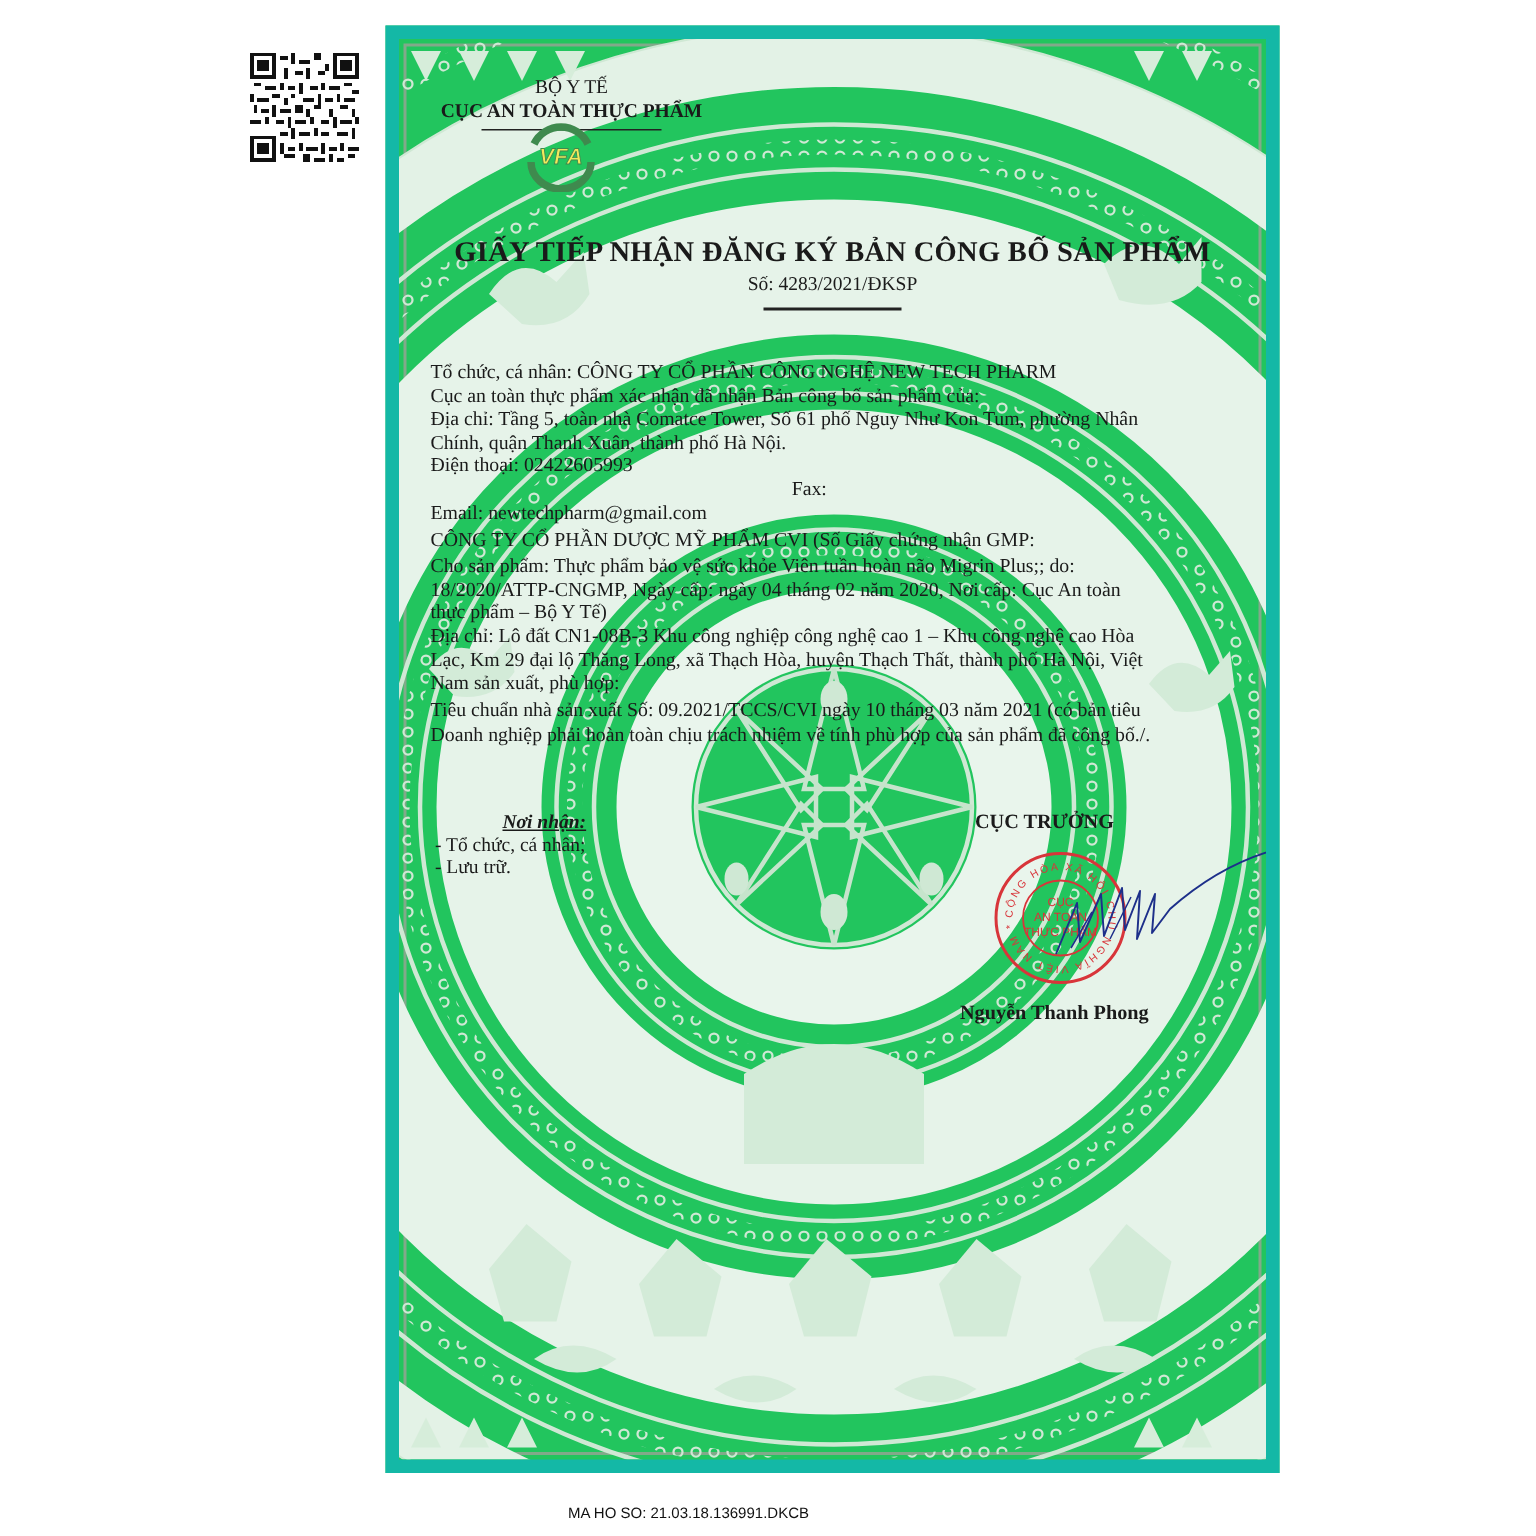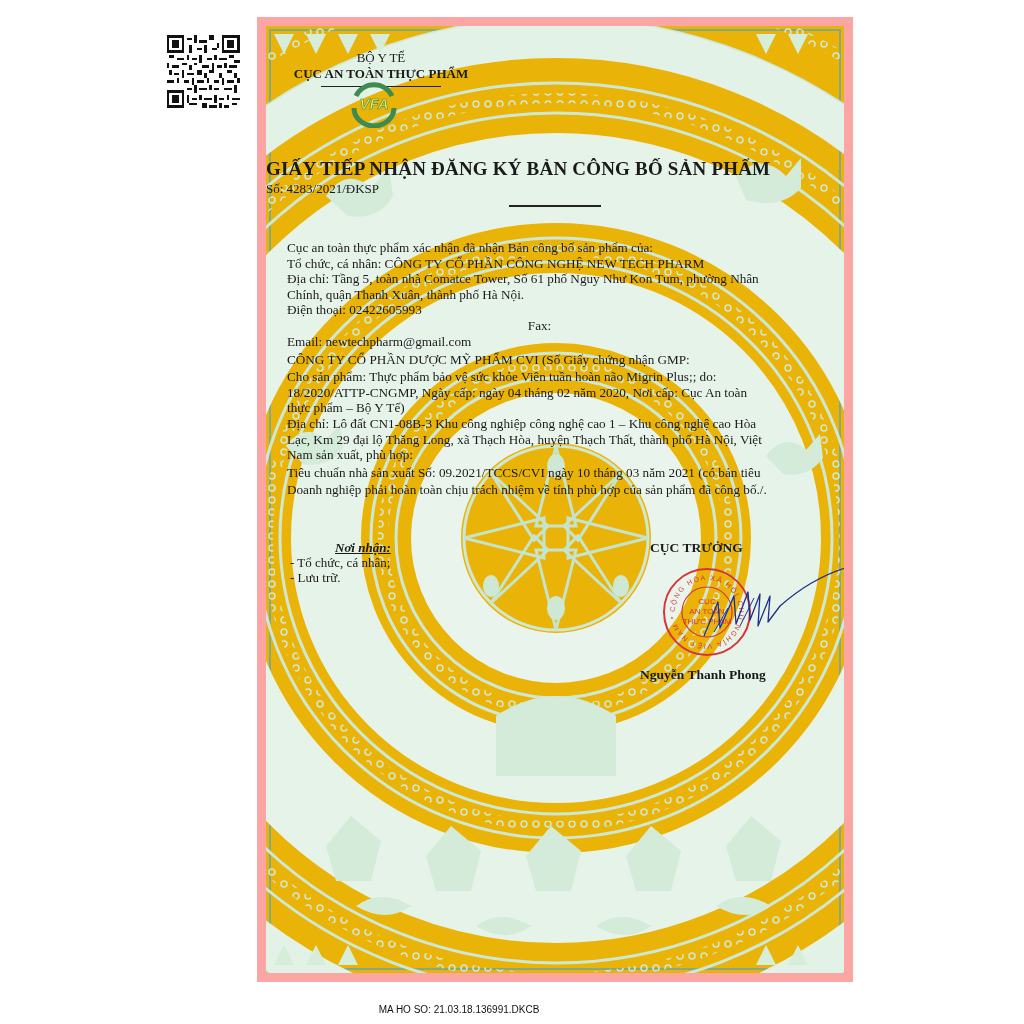--- a/index.html
+++ b/index.html
@@ -3,42 +3,42 @@
 <meta charset="utf-8">
 <style>
   * { box-sizing: border-box; margin: 0; padding: 0; }
   html, body { width: 1024px; height: 1024px; background: #ffffff; overflow: hidden; }
   body { position: relative; font-family: "Liberation Serif", "DejaVu Serif", serif; color: #1a1a1a; }
 
   .qr { position: absolute; left: 163px; top: 35px; width: 80px; height: 73px; background: #fff; }
   .qr svg { width: 100%; height: 100%; display: block; }
 
   .frame { position: absolute; left: 257px; top: 17px; width: 596px; height: 965px;
-           border: 9px solid #fca5a5; background: #eab308; overflow: hidden; }
+           border: 9px solid #14b8a6; background: #22c55e; overflow: hidden; }
   .frame-inner { position: absolute; left: 3px; top: 3px; right: 3px; bottom: 3px;
                  border: 2px solid #82a98a; }
 
   .bg-pattern { position: absolute; left: 0; top: 0; width: 100%; height: 100%; }
 
   .content { position: absolute; left: 0; top: 0; width: 100%; height: 100%; }
 
   .hdr-left { position: absolute; left: 10px; top: 24px; width: 210px; text-align: center; font-size: 13px; }
   .hdr-left .l1 { line-height: 16px; }
   .hdr-left .l2 { font-weight: bold; line-height: 16px; }
   .hdr-left .rule { width: 120px; height: 1px; background: #222; margin: 4px auto 0; }
 
   .logo { position: absolute; left: 80px; top: 56px; width: 56px; height: 46px; }
 
   .hdr-right { position: absolute; left: 230px; top: 24px; width: 350px; text-align: center; }
   .hdr-right .l1 { font-weight: bold; font-size: 14.5px; line-height: 17px; }
   .hdr-right .l2 { font-weight: bold; font-size: 13px; line-height: 16px; }
   .hdr-right .rule { width: 110px; height: 1px; background: #222; margin: 4px auto 0; }
   .hdr-right .date { font-style: italic; font-size: 14px; margin-top: 14px; }
 
-  .title-block { position: absolute; left: 0; top: 132px; width: 100%; text-align: left; }
+  .title-block { position: absolute; left: 0; top: 132px; width: 100%; text-align: center; }
   .title-block .title { font-weight: bold; font-size: 19px; letter-spacing: 0.2px; }
   .title-block .num { font-size: 13px; margin-top: 1px; }
   .title-block .rule { width: 92px; height: 2px; background: #222; margin: 8px auto 0; }
 
   .body-text { position: absolute; left: 21px; top: 214px; width: 552px; font-size: 13.2px; line-height: 15.6px; }
   .body-text p { margin: 0; }
   .body-text .gap { margin-top: 2px; }
   .phone-row { display: flex; }
   .phone-row .fax { margin-left: 106px; margin-top: 16px; }
 
@@ -236,22 +236,22 @@
     </svg>
 
 
     <div class="title-block">
       <div class="title">GIẤY TIẾP NHẬN ĐĂNG KÝ BẢN CÔNG BỐ SẢN PHẨM</div>
       <div class="num">Số: 4283/2021/ĐKSP</div>
       <div class="rule"></div>
     </div>
 
     <div class="body-text">
+      <p>Tổ chức, cá nhân: CÔNG TY CỔ PHẦN CÔNG NGHỆ NEW TECH PHARM</p>
       <p>Cục an toàn thực phẩm xác nhận đã nhận Bản công bố sản phẩm của:</p>
-      <p>Tổ chức, cá nhân: CÔNG TY CỔ PHẦN CÔNG NGHỆ NEW TECH PHARM</p>
       <p>Địa chỉ: Tầng 5, toàn nhà Comatce Tower, Số 61 phố Nguy Như Kon Tum, phường Nhân</p>
       <p>Chính, quận Thanh Xuân, thành phố Hà Nội.</p>
       <div class="phone-row">
         <span>Điện thoại: 02422605993</span>
         <span class="fax">Fax:</span>
       </div>
       <p>Email: newtechpharm@gmail.com</p>
       <p class="gap">CÔNG TY CỔ PHẦN DƯỢC MỸ PHẨM CVI (Số Giấy chứng nhận GMP:</p>
       <p class="gap">Cho sản phẩm: Thực phẩm bảo vệ sức khỏe Viên tuần hoàn não Migrin Plus;; do:</p>
       <p>18/2020/ATTP-CNGMP, Ngày cấp: ngày 04 tháng 02 năm 2020, Nơi cấp: Cục An toàn</p>

